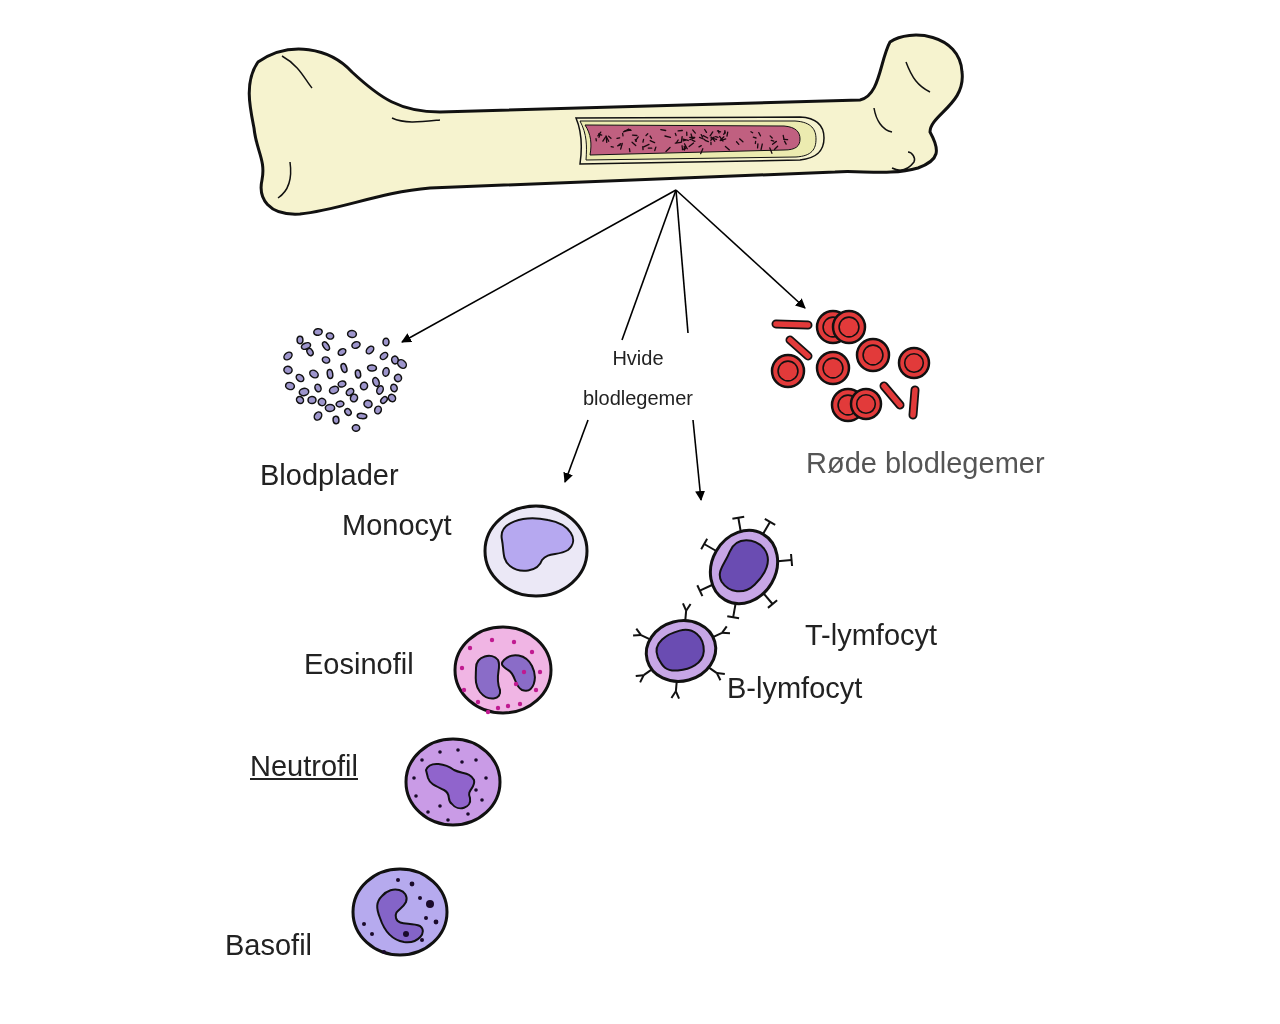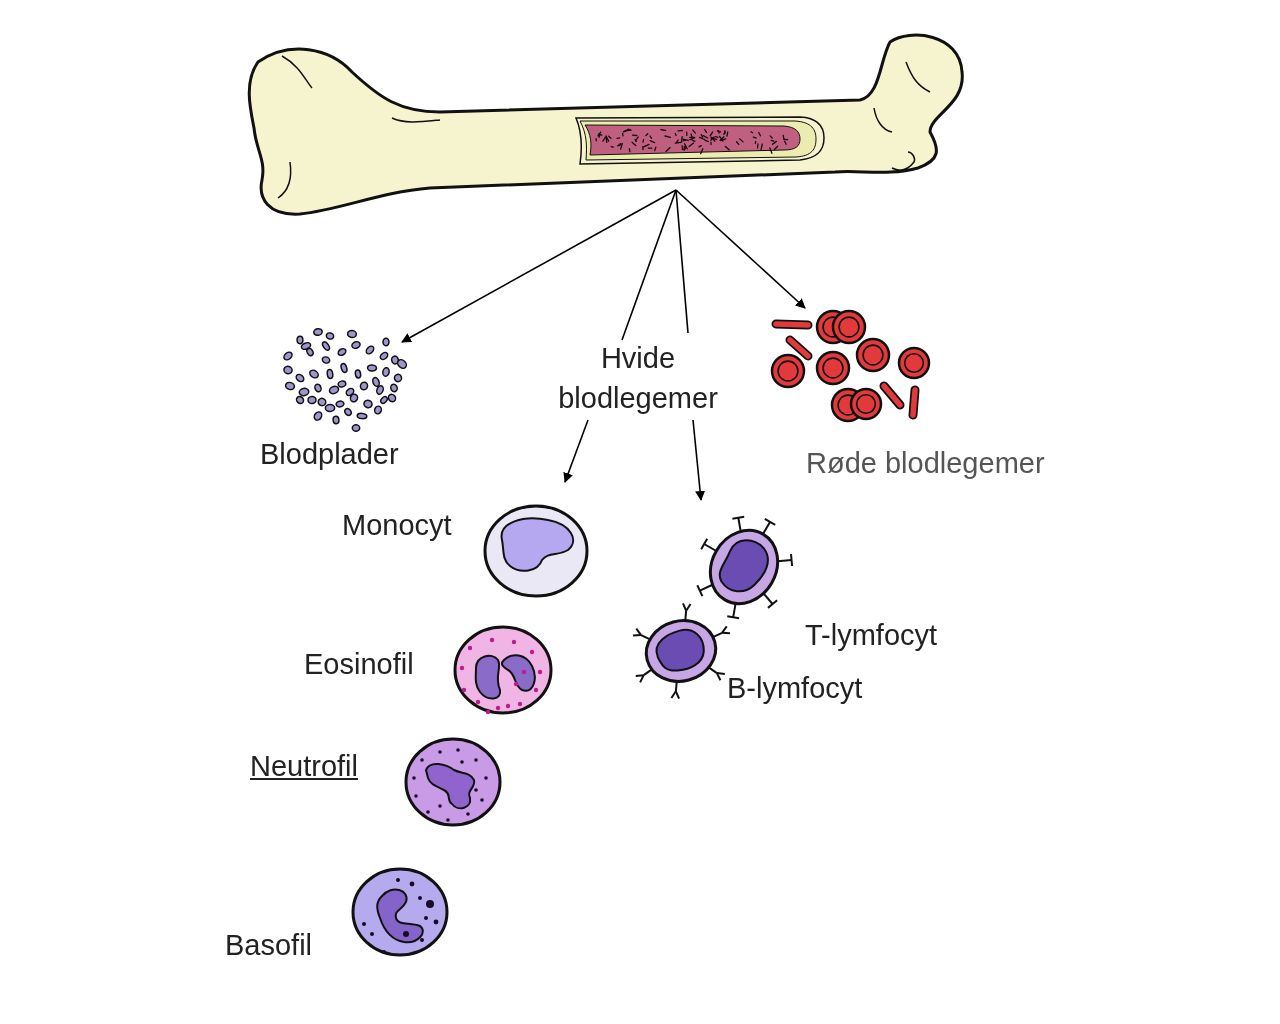--- a/index.html
+++ b/index.html
@@ -1,19 +1,19 @@
 <!DOCTYPE html>
 <html><head>
 <meta charset="utf-8">
 <style>
   html, body { margin: 0; padding: 0; background: #ffffff; }
   body { width: 1280px; height: 1024px; position: relative; overflow: hidden; font-family: "Liberation Sans", sans-serif; }
   #stage { position: absolute; left: 0; top: 0; width: 1280px; height: 1024px; }
   .lbl { position: absolute; font-family: "Liberation Sans", sans-serif; font-size: 29px; color: #222222; white-space: nowrap; line-height: 1; }
-  .lbl.wbc-title { font-size: 29px; line-height: 40px; text-align: center; transform: translateX(-50%); white-space: pre-line; }
+  .lbl.wbc-title { font-size: 20px; line-height: 40px; text-align: center; transform: translateX(-50%); white-space: pre-line; }
 </style>
 </head>
 <body>
 
 <div id="stage">
   <svg id="art" width="1280" height="1024" viewBox="0 0 1280 1024">
     <defs>
       <marker id="arrowhead" markerWidth="10" markerHeight="10" refX="9" refY="5" orient="auto" markerUnits="userSpaceOnUse">
         <path d="M0,0 L10,5 L0,10 z" fill="#000"></path>
       </marker>
@@ -322,21 +322,21 @@
           <line x1="-26.811555509164233" y1="-19.283628290596177" x2="-34.47199994035402" y2="-25.71150438746157" stroke="#111" stroke-width="2"></line>
           <line x1="-34.47199994035402" y1="-25.71150438746157" x2="-42.31548826752453" y2="-27.286207807645805" stroke="#111" stroke-width="2"></line>
           <line x1="-34.47199994035402" y1="-25.71150438746157" x2="-37.38478753181129" y2="-33.16238812343897" stroke="#111" stroke-width="2"></line>
         </g>
       <ellipse class="c-lym-cyto" cx="0" cy="0" rx="35" ry="30" stroke="#111" stroke-width="3" fill="#c7a6e6"></ellipse>
       <path class="c-lym-nuc" d="M-24,0 C-26,-16 -8,-20 4,-20 C18,-20 26,-8 22,6 C18,18 4,20 -8,18 C-20,16 -22,10 -24,0 Z" stroke="#111" stroke-width="2" fill="#6a4cb2"></path>
     </g>
   </svg>
 
   
-  <div class="lbl" style="left:260px; top:440px;">Blodplader</div>
+  <div class="lbl" style="left:260px; top:461px;">Blodplader</div>
   <div class="lbl wbc-title" style="left:638px; top:338px;">Hvide
 blodlegemer</div>
   <div class="lbl" id="rbc-label" style="left: 806px; top: 440px; color: rgb(85, 85, 85); margin-top: 9px;">Røde blodlegemer</div>
 
   <div class="lbl" style="left:342px; top:511px;">Monocyt</div>
   <div class="lbl" style="left:292px; top:650px;margin-left:12px;">Eosinofil</div>
   <div class="lbl" style="left:250px; top:752px;text-decoration:underline;">Neutrofil</div>
   <div class="lbl" style="left:225px; top:931px;">Basofil</div>
   <div class="lbl" style="left:805px; top:600px;margin-top:21px;">T-lymfocyt</div>
   <div class="lbl" style="left:727px; top:674px;">B-lymfocyt</div>

